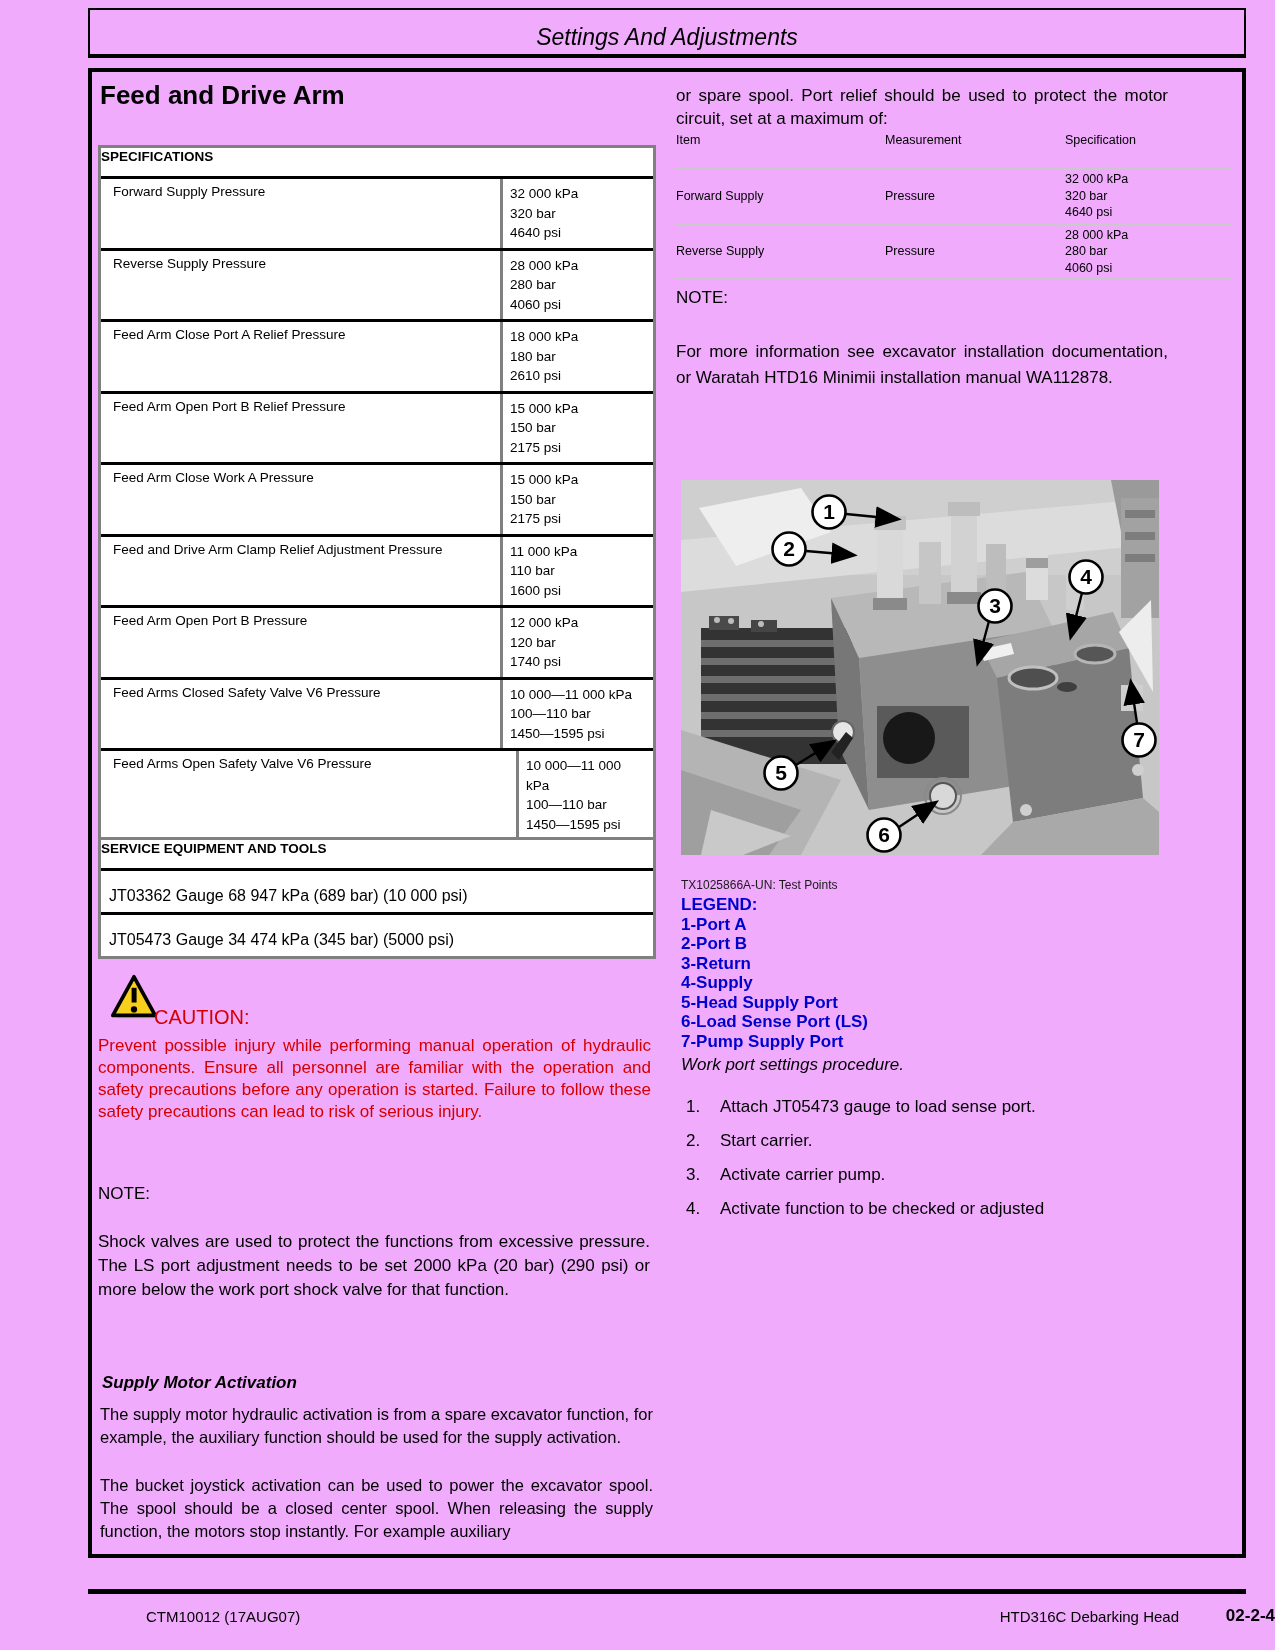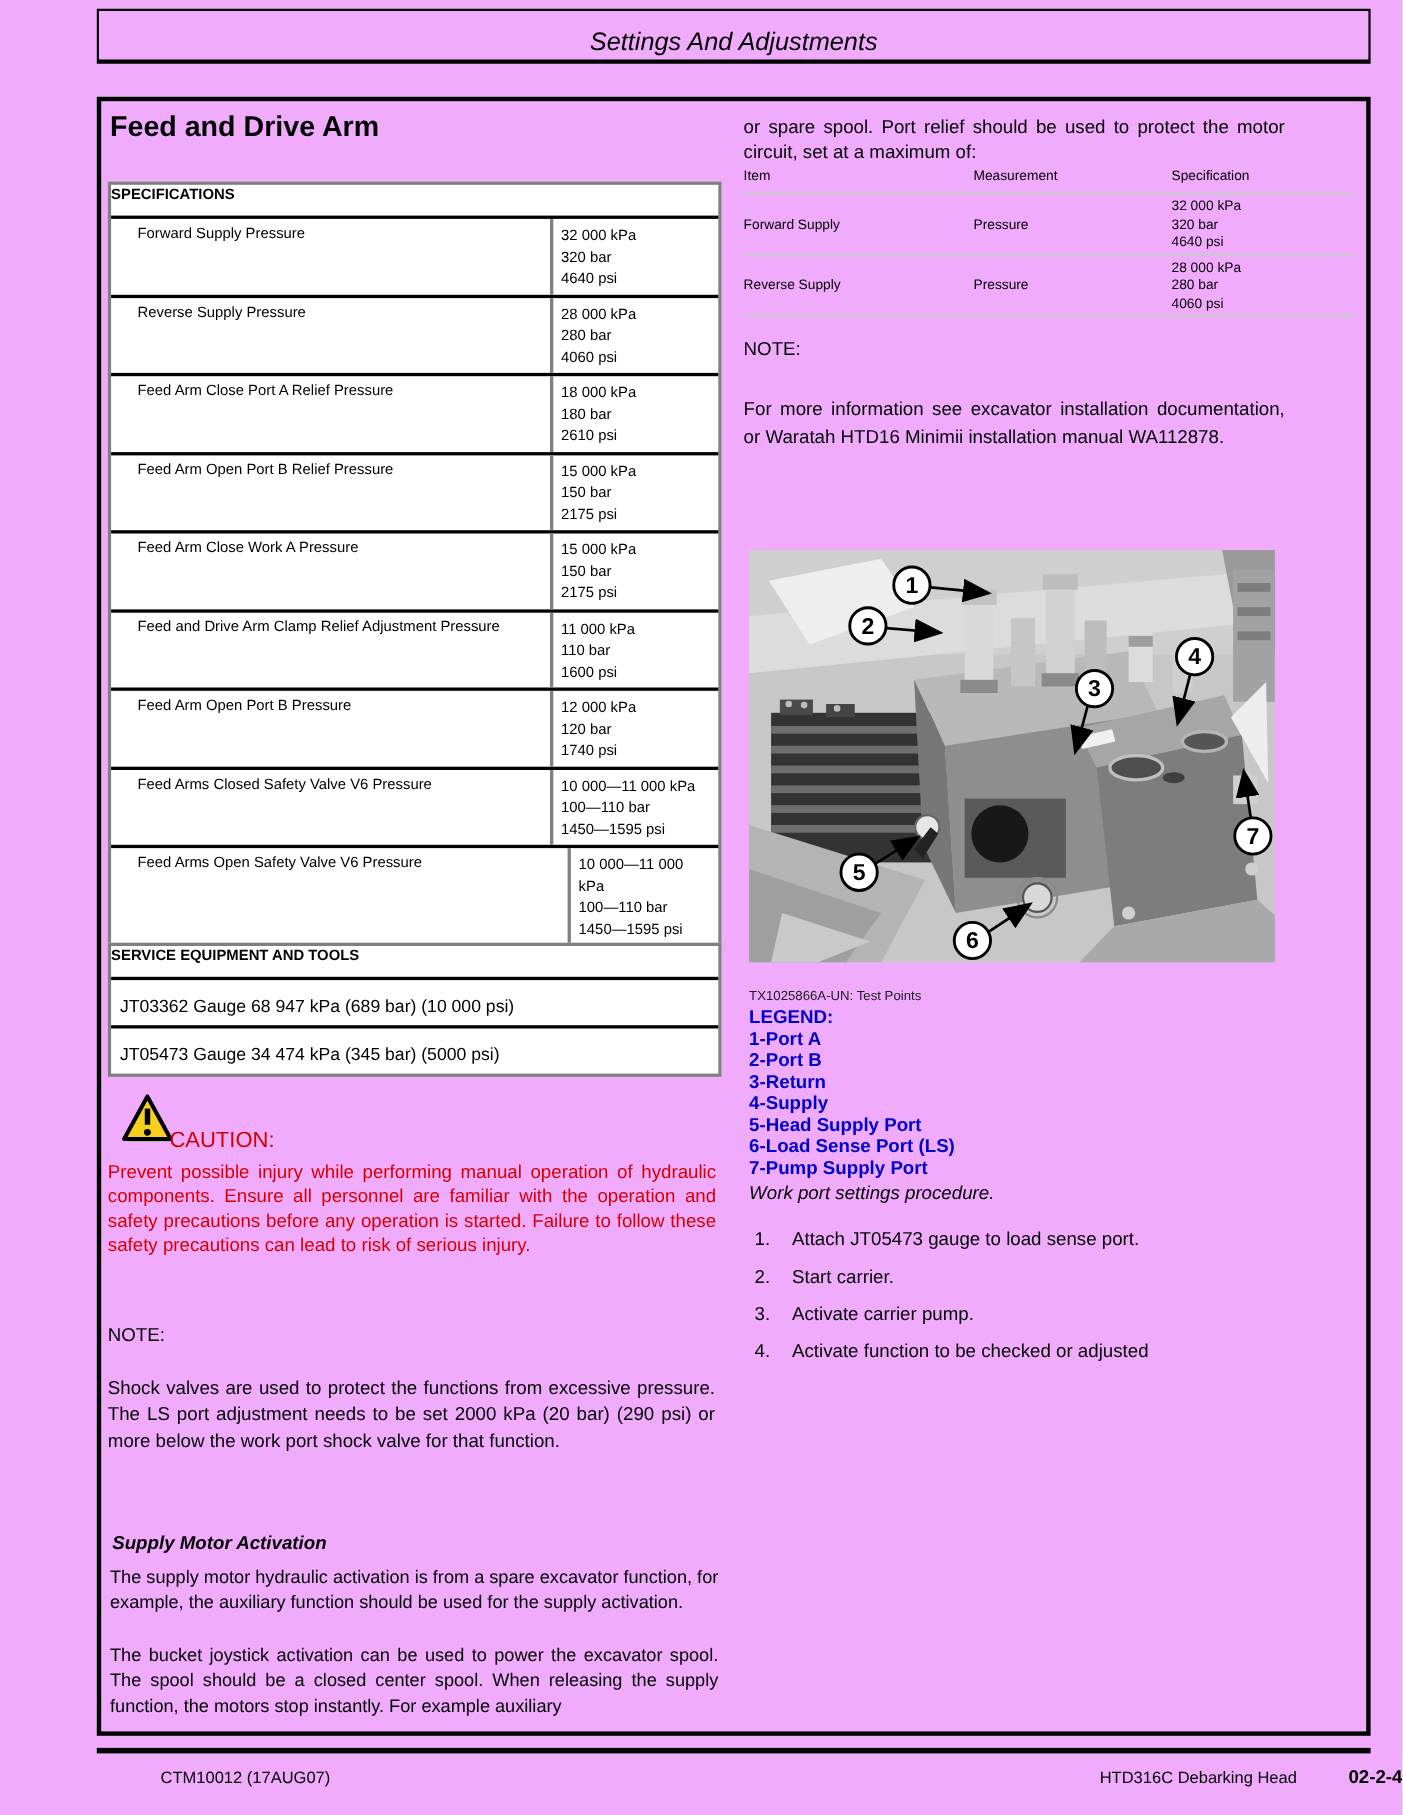--- a/index.html
+++ b/index.html
@@ -7,32 +7,32 @@
         font-family:"Liberation Sans","DejaVu Sans",sans-serif;color:#000;}
 
   
   .header-box{position:absolute;left:88px;top:8px;width:1158px;height:50px;box-sizing:border-box;
               border:2px solid #000;border-bottom-width:4px;display:flex;justify-content:center;
               align-items:flex-end;padding-bottom:3px;}
   .header-title{font-style:italic;font-size:23px;}
 
   
   .main-box{position:absolute;left:88px;top:68px;width:1158px;height:1490px;box-sizing:border-box;
-            border:4px solid #000;margin-top:20px;}
+            border:4px solid #000;}
   .main-box > *{position:absolute;}
 
   .doc-title{left:8px;top:8px;font-size:26px;font-weight:bold;}
 
   
   .dtable{border:3px solid #808080;background:#fff;box-sizing:border-box;}
   .dtable-head{font-weight:bold;font-size:13.5px;padding:1px 0 12px;
                border-bottom:3px solid #000;}
   .spec-row{display:flex;border-bottom:3px solid #000;}
   .spec-row:last-child{border-bottom:none;gap:16px;}
-  .spec-label{width:399px;box-sizing:border-box;padding:5px 24px;font-size:13.5px;}
+  .spec-label{width:399px;box-sizing:border-box;padding:5px 12px;font-size:13.5px;}
   .spec-values{flex:1;border-left:3px solid #808080;padding:5px 7px;font-size:13.5px;line-height:19.5px;}
   .svc-row{border-bottom:3px solid #000;padding:16px 8px 7px;font-size:16px;}
   .svc-row:last-child{border-bottom:none;}
   #spec-table{left:6px;top:73px;width:558px;}
   #service-table{left:6px;top:765px;width:558px;}
 
   
   #warning-icon{left:18px;top:902px;}
   .caution-label{left:62px;top:934px;font-size:20px;color:var(--caution-red,#d40000);}
   .caution-text{left:6px;top:963px;width:553px;font-size:17px;line-height:22px;
@@ -42,21 +42,21 @@
   #note-label-left{left:6px;top:1112px;}
   #note-text-left{left:6px;top:1158px;width:552px;font-size:17px;line-height:24px;text-align:justify;}
   #supply-heading{left:10px;top:1301px;font-size:17px;font-weight:bold;font-style:italic;}
   #supply-para1{left:8px;top:1331px;width:553px;font-size:16.5px;line-height:23px;text-align:justify;}
   #supply-para2{left:8px;top:1402px;width:553px;font-size:16.5px;line-height:23px;text-align:justify;}
 
   
   #intro-para{left:584px;top:12px;width:492px;font-size:17px;line-height:23px;text-align:justify;}
 
   #mini-table{left:584px;top:61px;width:556px;font-size:12.5px;}
-  .mini-head{display:flex;padding-bottom:8px;}
+  .mini-head{display:flex;padding-bottom:20px;}
   .mh1{width:209px;}.mh2{width:180px;}.mh3{flex:1;}
   .mini-rule{height:2px;background:#c9c9c9;}
   .mini-row{display:flex;padding:2px 0;}
   .mc1{width:209px;display:flex;align-items:center;}
   .mc2{width:180px;display:flex;align-items:center;}
   .mc3{flex:1;line-height:16.5px;}
 
   #note-label-right{left:584px;top:216px;}
   #note-text-right{left:584px;top:267px;width:492px;font-size:17px;line-height:26px;text-align:justify;}
 

